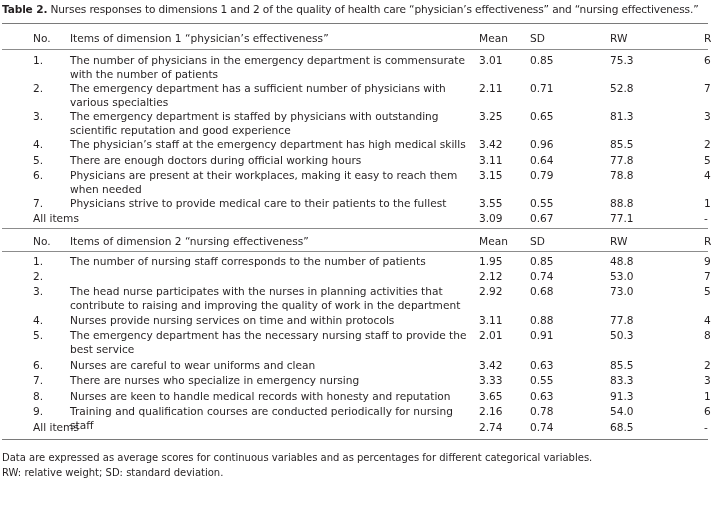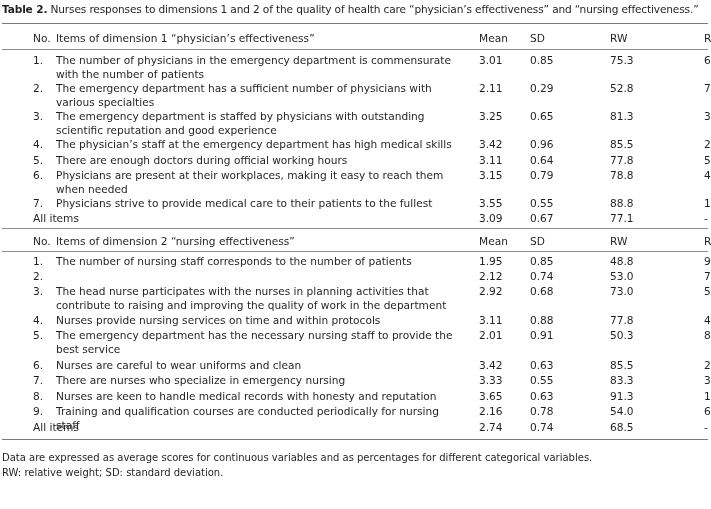--- a/index.html
+++ b/index.html
@@ -44,21 +44,21 @@
       border-top: 1.6px solid #7a7a7a;
     }
     .row {
       position: absolute;
       left: 0;
       width: 706px;
       line-height: 14px;
       height: 14px;
     }
     .c-no   { position: absolute; left: 0; margin-left: 31px; }
-    .c-item { position: absolute; left: 54px; width: 400px; white-space: normal; }
+    .c-item { position: absolute; left: 68px; width: 400px; white-space: normal; }
     .c-mean { position: absolute; left: 477px; }
     .c-sd   { position: absolute; left: 528px; }
     .c-rw   { position: absolute; left: 608px; }
     .c-rank { position: absolute; left: 702px; }
     .hdr .c-item { white-space: nowrap; }
     .note {
       position: absolute;
       left: 0;
       white-space: nowrap;
       font-size: 10px;
@@ -89,21 +89,21 @@
     <span class="c-item">The number of physicians in the emergency department is commensurate with the number of patients</span>
     <span class="c-mean">3.01</span>
     <span class="c-sd">0.85</span>
     <span class="c-rw">75.3</span>
     <span class="c-rank">6</span>
   </div>
   <div class="row" style="top:81px;">
     <span class="c-no">2.</span>
     <span class="c-item">The emergency department has a sufficient number of physicians with various specialties</span>
     <span class="c-mean">2.11</span>
-    <span class="c-sd">0.29</span>
+    <span class="c-sd">0.71</span>
     <span class="c-rw">52.8</span>
     <span class="c-rank">7</span>
   </div>
   <div class="row" style="top:109px;">
     <span class="c-no">3.</span>
     <span class="c-item">The emergency department is staffed by physicians with outstanding scientific reputation and good experience</span>
     <span class="c-mean">3.25</span>
     <span class="c-sd">0.65</span>
     <span class="c-rw">81.3</span>
     <span class="c-rank">3</span>

